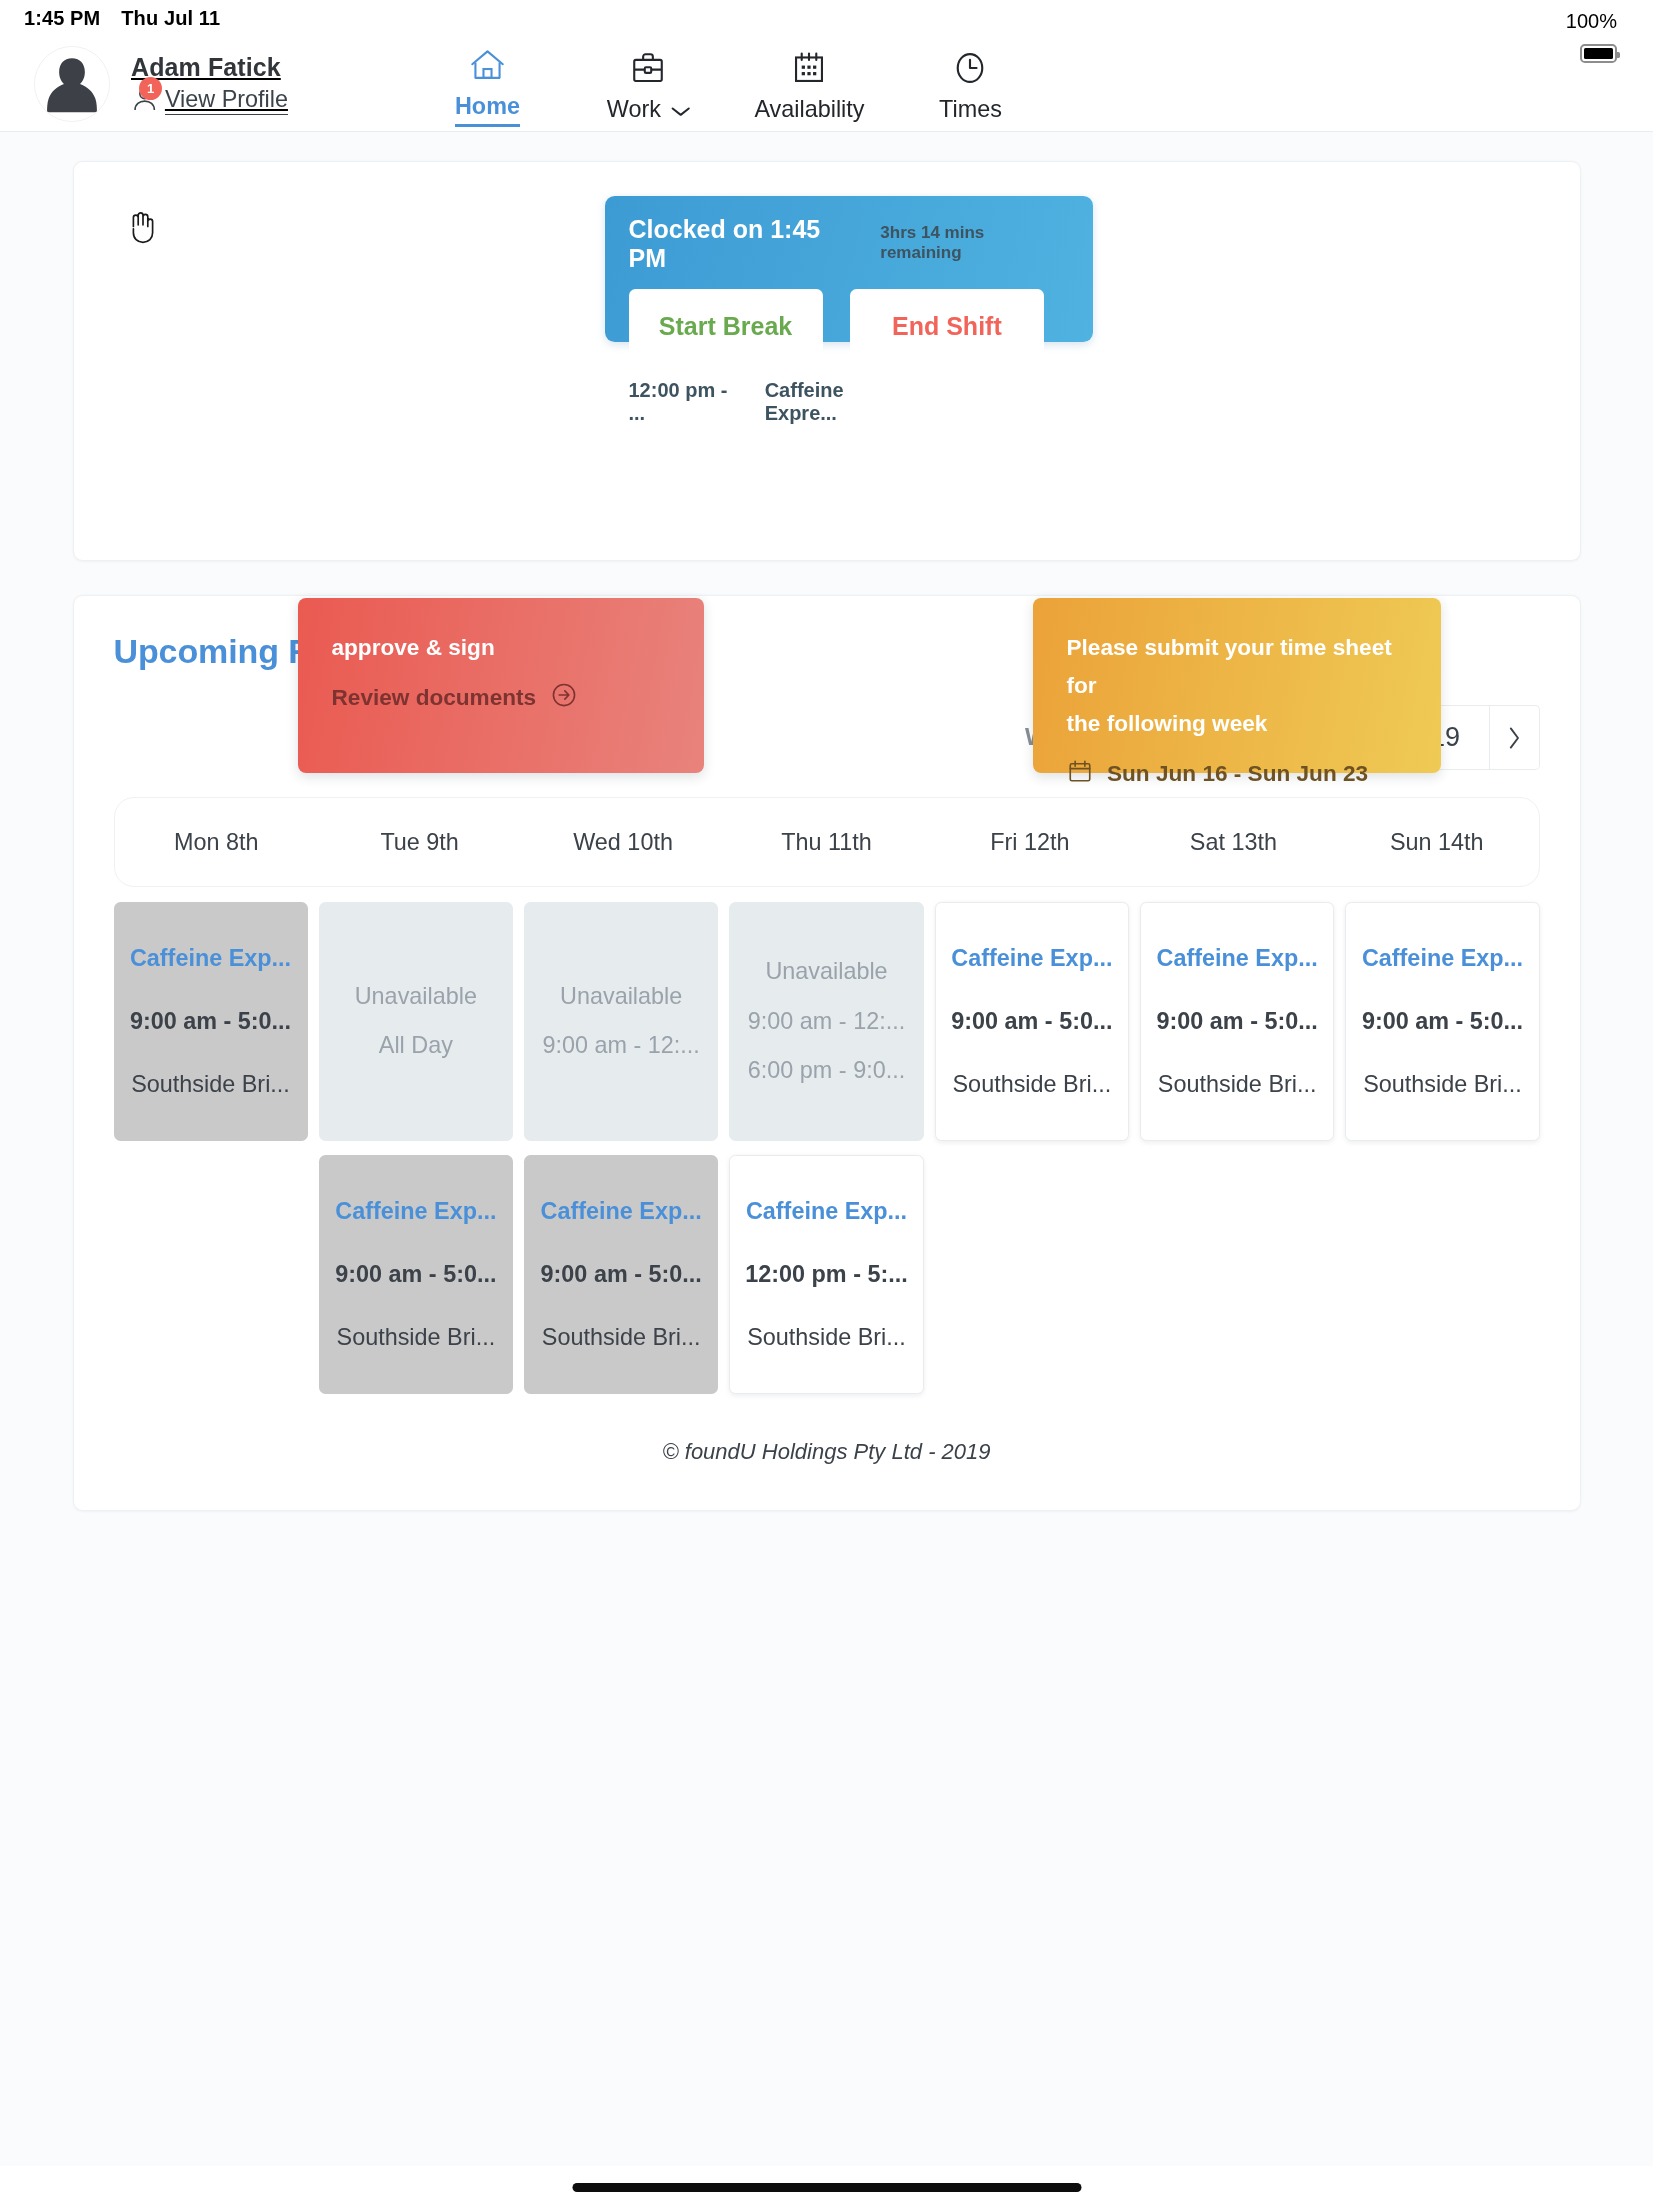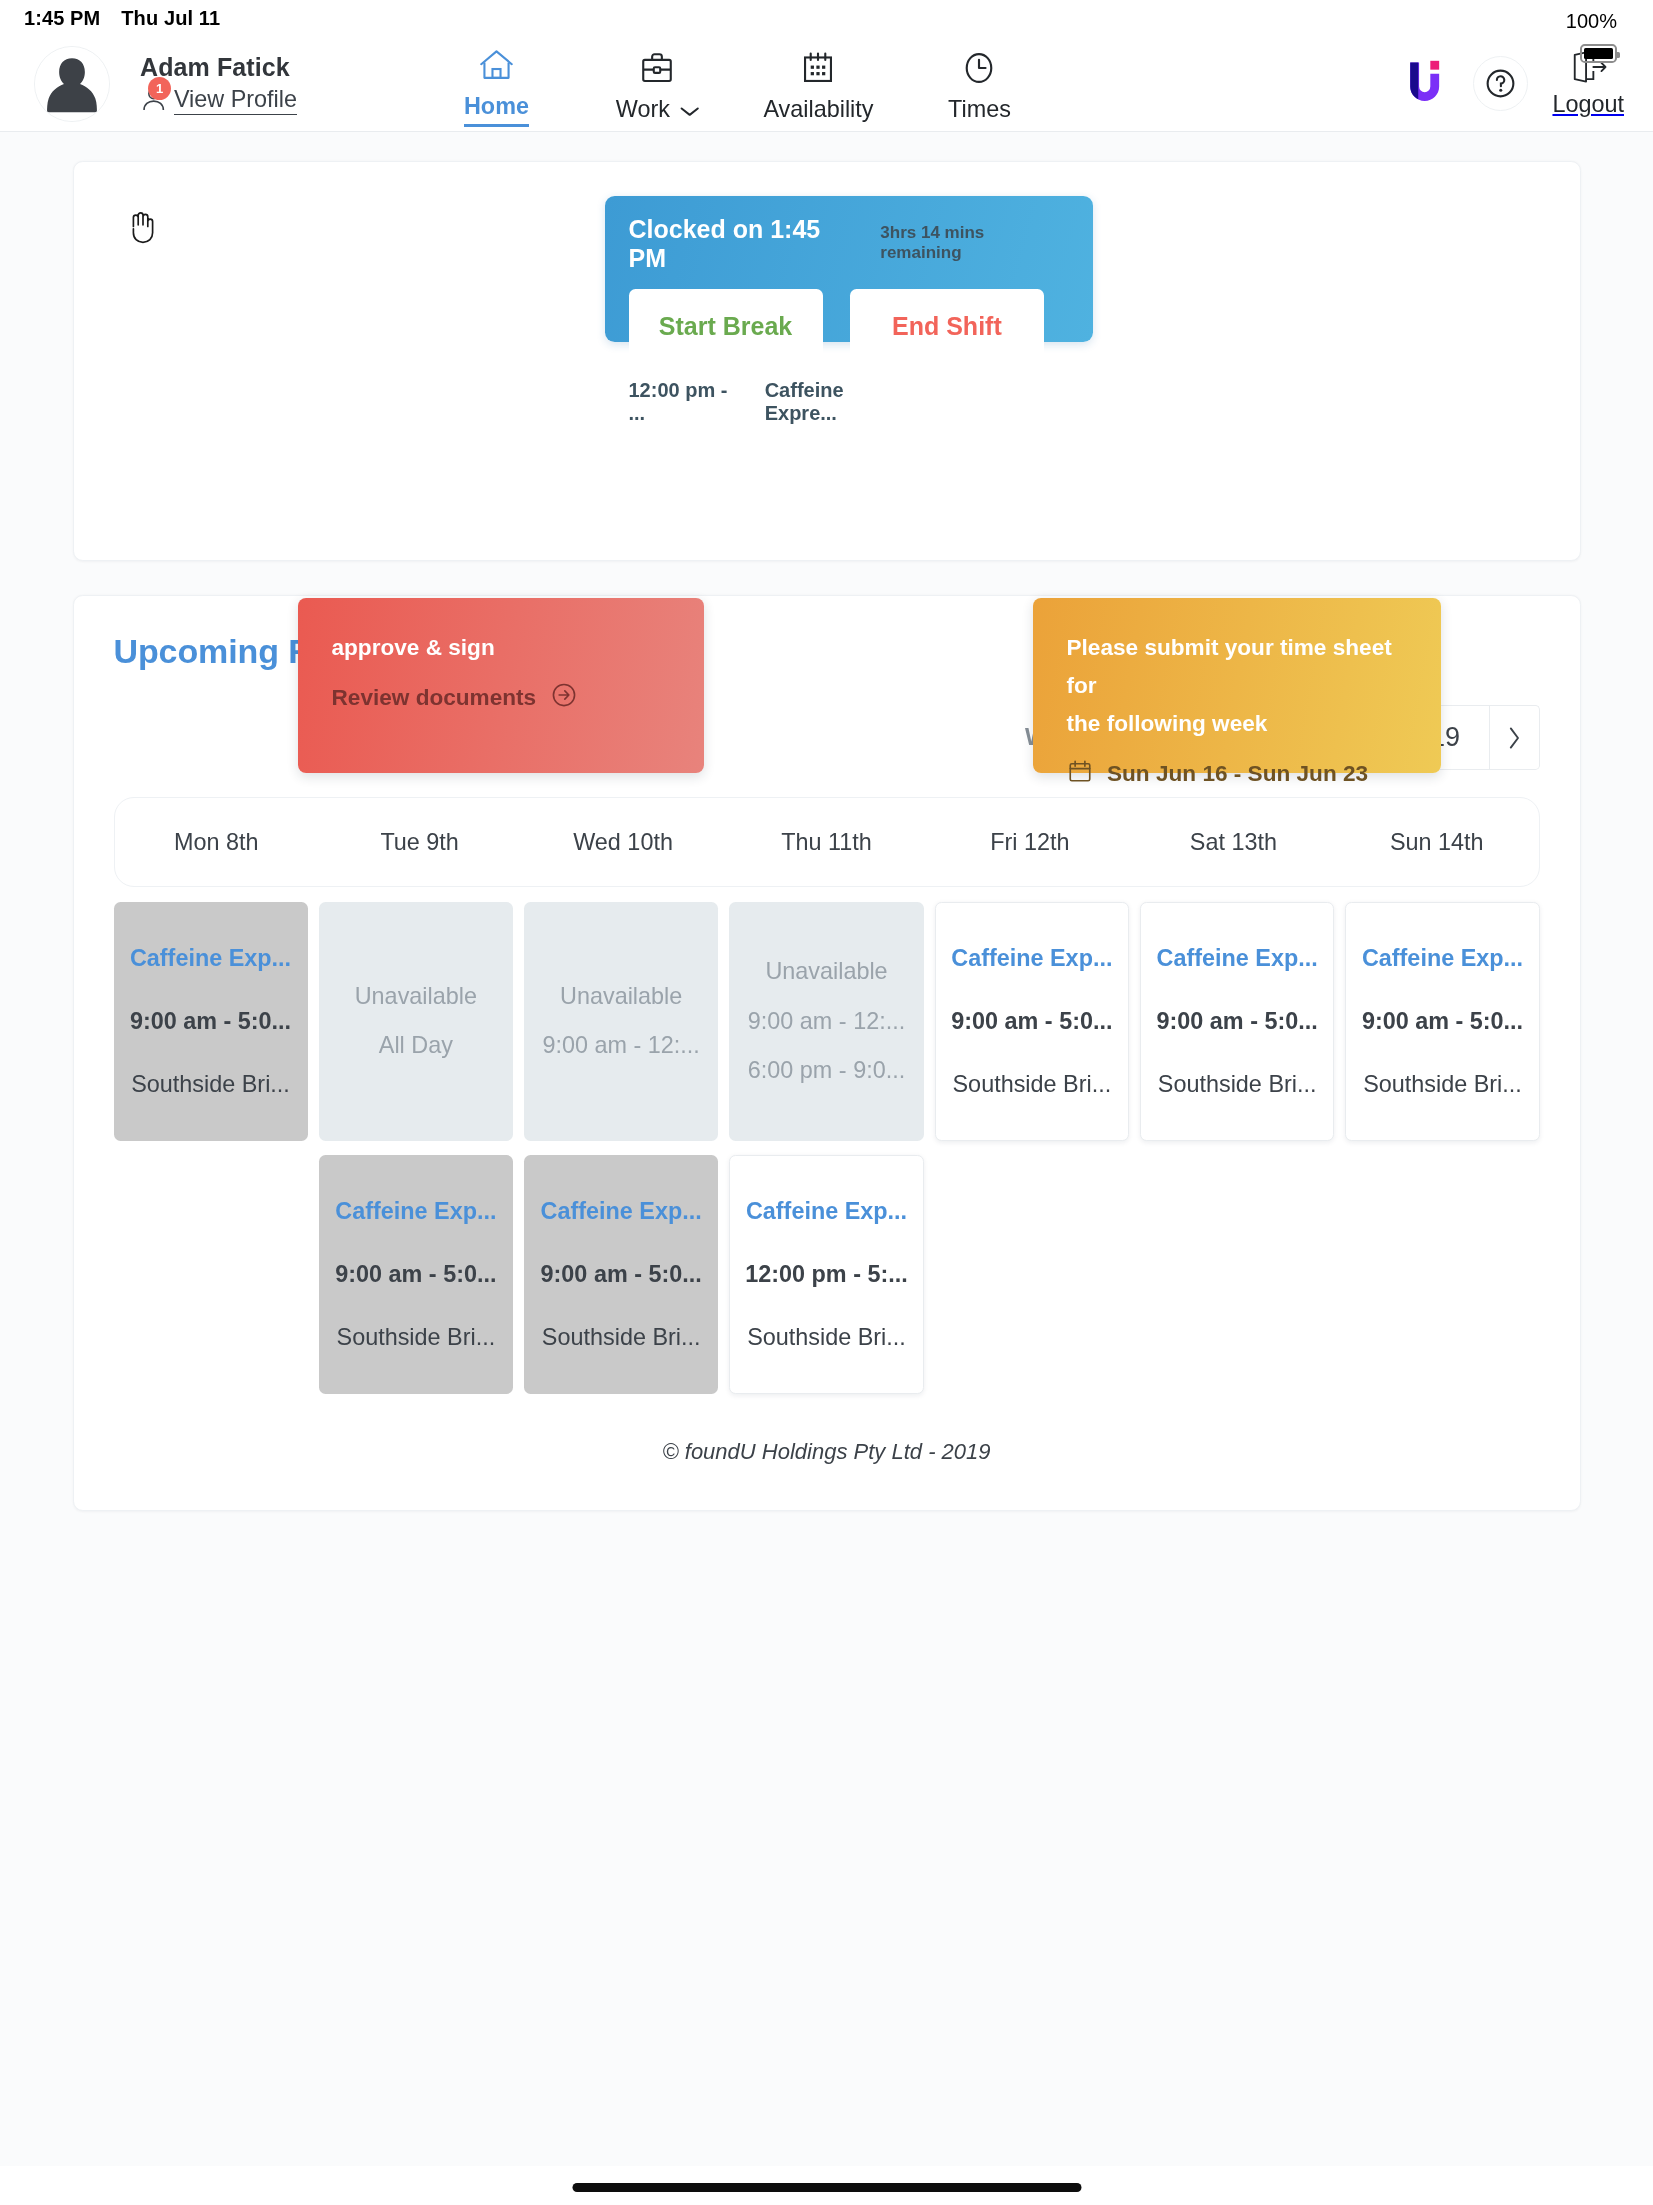--- a/index.html
+++ b/index.html
@@ -38,21 +38,22 @@
     background: #fff;
   }
   .profile { display: flex; align-items: center; }
   .avatar {
     width: 76px; height: 76px; border-radius: 50%;
     border: 0.8px solid #eef1f3; overflow: hidden; position: relative;
     background: #fff; flex: none;
   }
   .avatar svg { position: absolute; left: 0; top: 0; }
   .pname {
-    margin-left: 30px;
+    margin-left: 21px;
+    text-decoration: underline;
   }
   .pname-text { font-size: 25px; font-weight: 700; color: #32363b; letter-spacing: 0.1px; }
   .plink {
     display: flex; align-items: center; gap: 6.5px;
     margin-top: 3.2px; position: relative;
   }
   .plink-label {
     font-size: 23.4px; color: #3c4249;
     border-bottom: 1.6px solid #3c4249; line-height: 1.22;
   }
@@ -324,46 +325,20 @@
             <ellipse cx="22" cy="22" rx="15" ry="17" stroke="#23272b" stroke-width="2.6" fill="none"></ellipse>
             <path d="M22 12v10h8" stroke="#23272b" stroke-width="2.6" fill="none" stroke-linecap="round" stroke-linejoin="round"></path>
           </svg>
       </span>
       <span class="lb">
           <span>Times</span>
         </span>
     </a>
   </div>
 
-  <div class="navright">
-    <span>
-      <svg width="47" height="53" viewBox="0 0 58 66">
-        <path d="M10 8v30c0 10 8 18 18 18s18-8 18-18V22h-11v16a7 7 0 0 1-14 0V8z" fill="#7b2ff7"></path>
-        <path d="M10 8v30c0 7 4 13 10 16V8z" fill="#1a0a8c"></path>
-        <rect x="35" y="6" width="11" height="11" fill="#ec1e79"></rect>
-      </svg>
-    </span>
-    <span class="helpbtn">
-      <svg width="37" height="37" viewBox="0 0 46 46">
-        <circle cx="23" cy="23" r="16" stroke="#23272b" stroke-width="2.6" fill="none"></circle>
-        <path d="M18.5 18.5a4.6 4.6 0 1 1 5 4.6v3.4" stroke="#23272b" stroke-width="2.6" fill="none" stroke-linecap="round"></path>
-        <circle cx="23.3" cy="31.5" r="1.9" fill="#23272b"></circle>
-      </svg>
-    </span>
-    <a class="logout" href="#">
-      <span>
-        <svg width="39" height="34" viewBox="0 0 48 42">
-            <path d="M7 6l14-3v36L7 36z" stroke="#23272b" stroke-width="2.3" fill="none" stroke-linejoin="round"></path>
-            <path d="M21 6h9v10M21 36h9V26" stroke="#23272b" stroke-width="2.3" fill="none"></path>
-            <path d="M30 21h15m-5-5 5 5-5 5" stroke="#23272b" stroke-width="2.3" fill="none" stroke-linecap="round" stroke-linejoin="round"></path>
-          </svg>
-      </span>
-      <span class="logout-lb">Logout</span>
-    </a>
-  </div>
 </div>
 
 <div class="page">
   <div class="shell">
 
     <div class="card welcome">
 
       <div class="welcome-title">
         <span>
           <svg width="32" height="36" viewBox="0 0 40 44">

